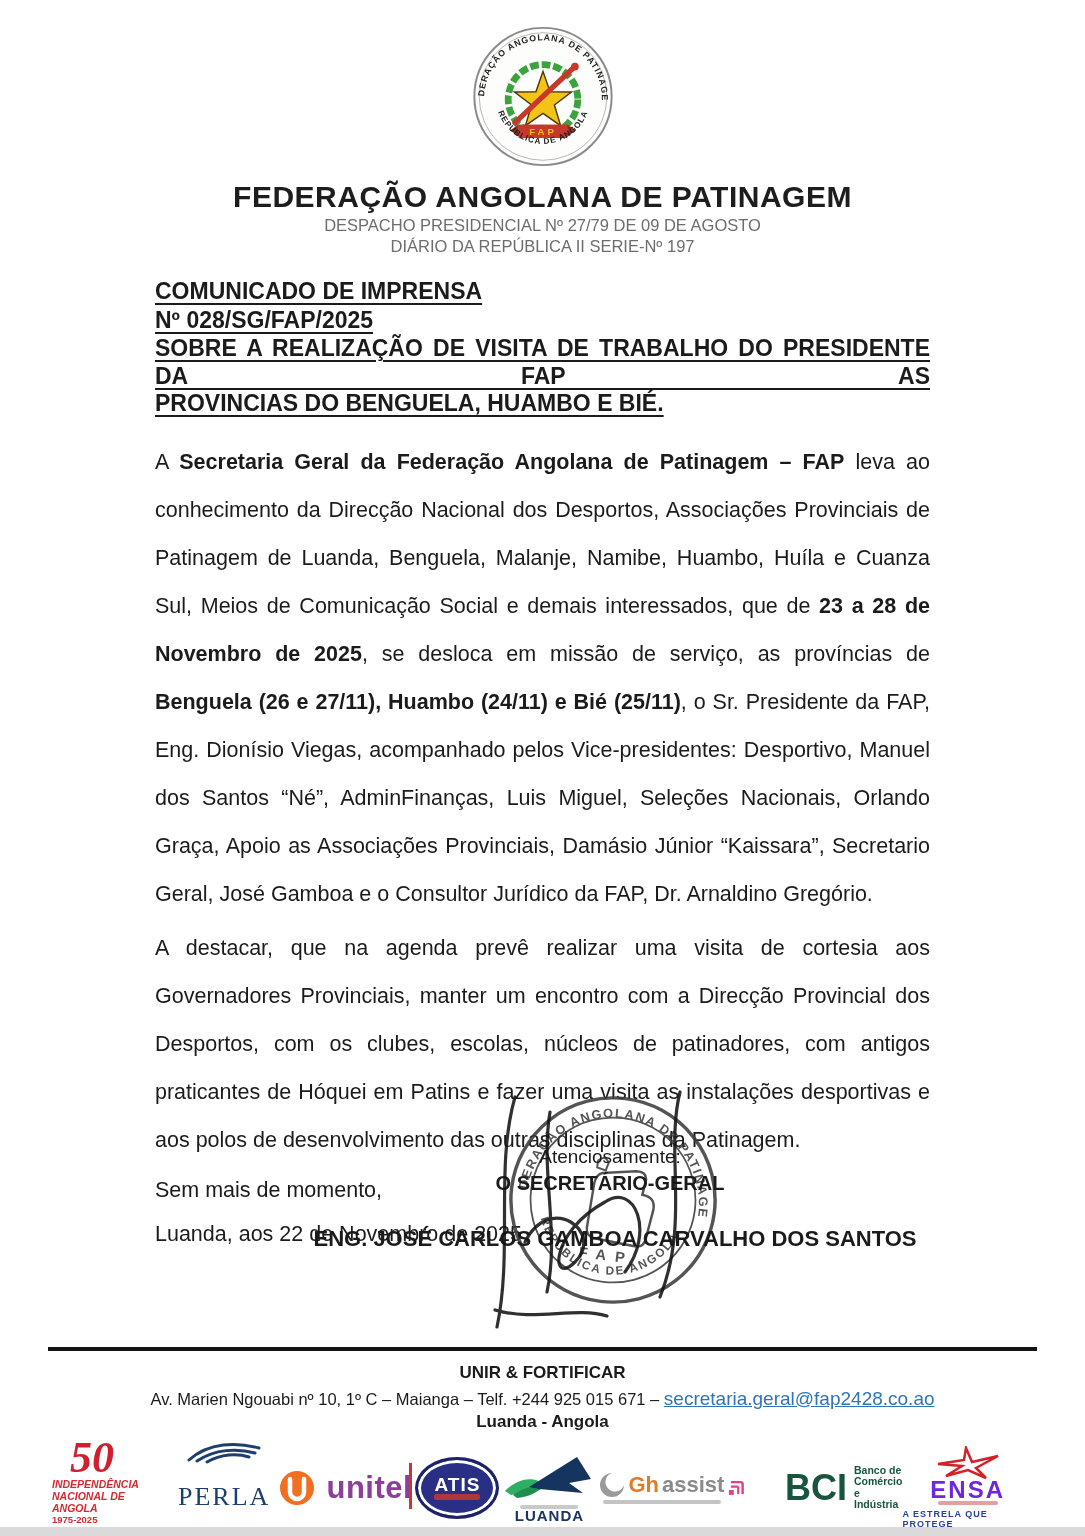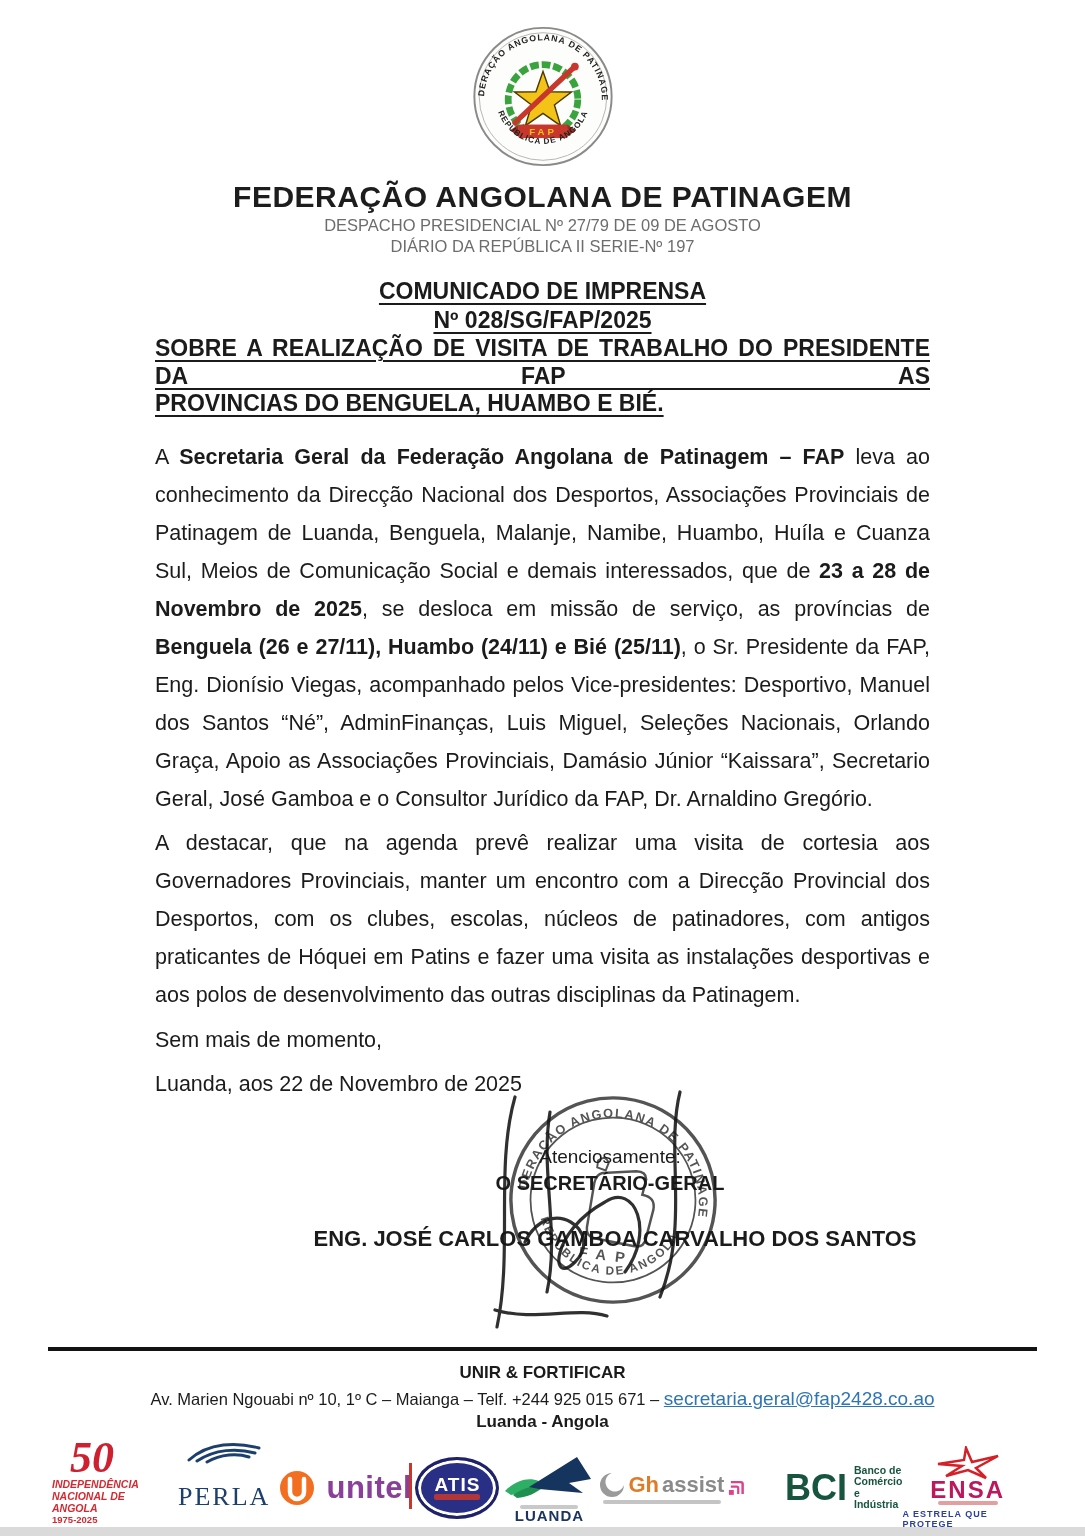--- a/index.html
+++ b/index.html
@@ -4,28 +4,28 @@
 <style>
   html,body{margin:0;padding:0;background:#e9e9e9;}
   .page{position:relative;width:1085px;height:1536px;margin:0 auto;background:#ffffff;overflow:hidden;
         font-family:"Liberation Sans",sans-serif;color:#1b1b1b;}
   
   .seal-wrap{width:150px;height:145px;margin:24px auto 0;}
   .org-title{margin-top:10px;text-align:center;font-size:30px;font-weight:bold;letter-spacing:.5px;line-height:36px;color:#1d1d1d;}
   .decree{tex-align:center;text-align:center;font-size:16.5px;line-height:21px;color:#6d6d6d;}
   
   .release{margin:20px 155px 0;}
-  .r-center{text-align:center;font-weight:bold;font-size:23px;line-height:29px;
+  .r-center{font-weight:bold;font-size:23px;line-height:29px;
             text-decoration:underline;text-decoration-thickness:2px;text-underline-offset:4px;}
   .r-subject{font-weight:bold;font-size:23px;line-height:27.5px;
              text-decoration:underline;text-decoration-thickness:2px;text-underline-offset:4px;}
   .r-subject.just{text-align:justify;text-align-last:justify;}
   
   .doc-body{margin:20px 155px 0;}
-  .doc-body p{font-size:21.5px;line-height:38px;text-align:justify;margin:0 0 6px;}
+  .doc-body p{font-size:21.5px;line-height:48px;text-align:justify;margin:0 0 6px;}
   .doc-body p.short{line-height:36px;margin:8px 0 0;text-align:left;}
   
   .sig-area{position:absolute;left:0;top:1088px;width:1085px;height:258px;}
   .sig-text{position:absolute;left:330px;width:560px;text-align:center;z-index:2;}
   .salutation{top:58px;font-size:19px;}
   .role{top:82px;font-size:20px;font-weight:bold;}
   .sig-name{position:absolute;left:230px;top:138px;width:770px;text-align:center;font-size:22px;font-weight:bold;z-index:2;}
   .stamp-wrap{position:absolute;left:505px;top:4px;width:216px;height:216px;z-index:1;opacity:.88;transform:rotate(7deg);}
   .scribble{position:absolute;left:455px;top:-6px;width:280px;height:262px;z-index:3;}
   
@@ -63,21 +63,21 @@
   .sp-gh{width:132px;}
   .gh-row{display:flex;align-items:center;gap:3px;}
   .gh-accent{font-size:22px;font-weight:bold;color:#e07b28;}
   .gh-rest{font-size:22px;font-weight:bold;color:#8a8a8a;}
   
   .sp-bci{flex-direction:row;gap:7px;width:178px;}
   .bci-name{font-size:36px;font-weight:900;color:#17553f;line-height:34px;margin-left:32px;}
   .bci-tag{width:76px;font-size:10.5px;font-weight:bold;color:#17553f;line-height:11.5px;}
   
   .sp-ensa{width:150px;}
-  .ensa-name{font-size:24px;font-weight:900;color:#be185d;letter-spacing:2px;line-height:20px;}
+  .ensa-name{font-size:24px;font-weight:900;color:#6d28d9;letter-spacing:2px;line-height:20px;}
   .ensa-tag{font-size:9px;font-weight:bold;color:#2a3f9f;letter-spacing:1px;margin-top:4px;}
   .bottom-strip{position:absolute;left:0;bottom:0;width:100%;height:9px;background:#dadada;}
 </style>
 </head>
 <body>
 
 <div class="page">
 
   <div class="seal-wrap">
     <svg viewBox="0 0 150 150" width="150" height="145">

